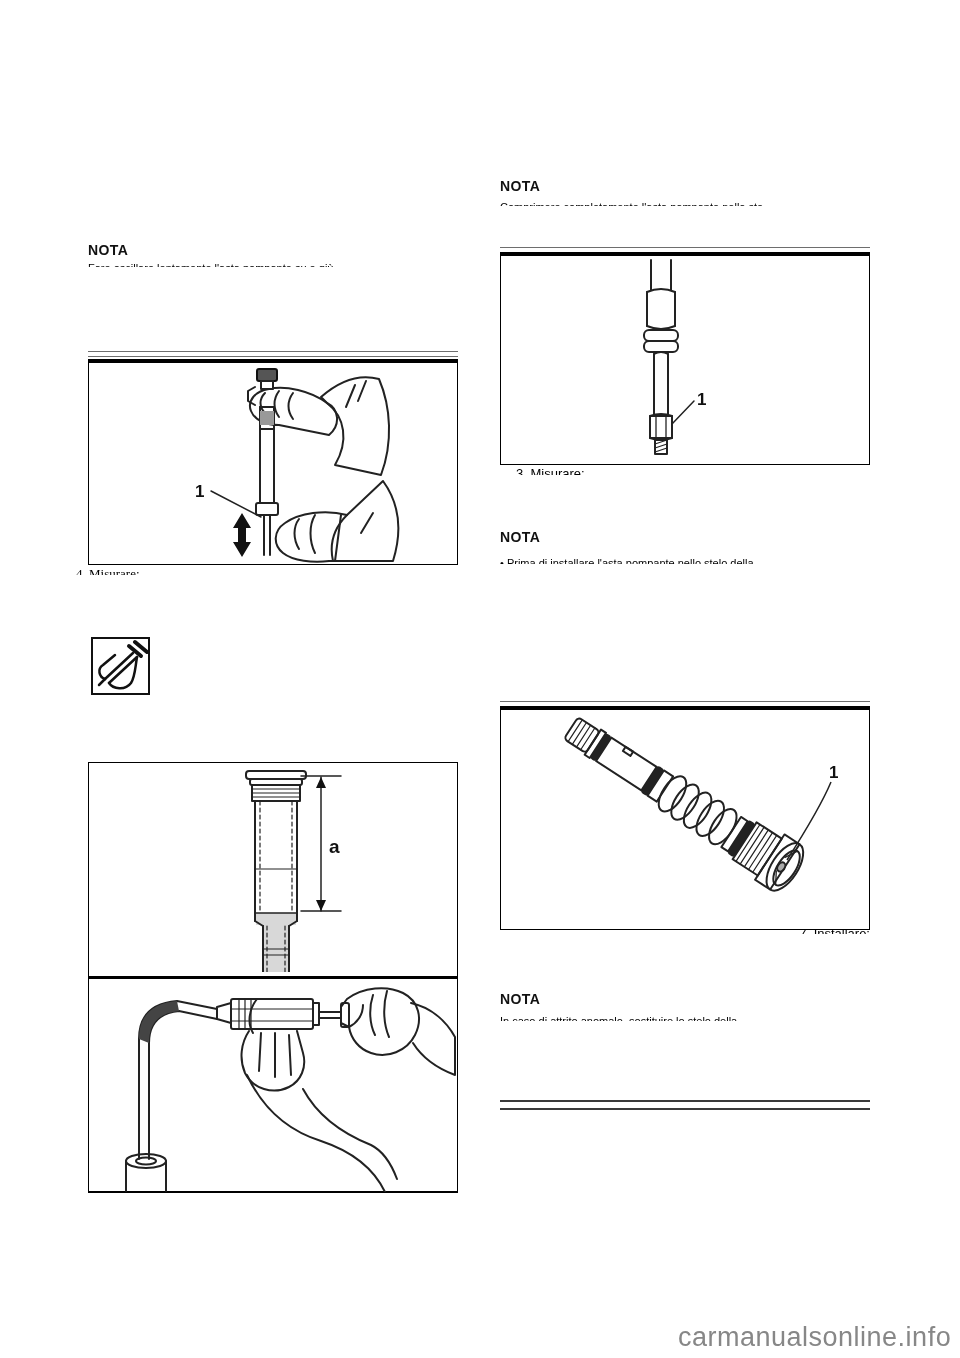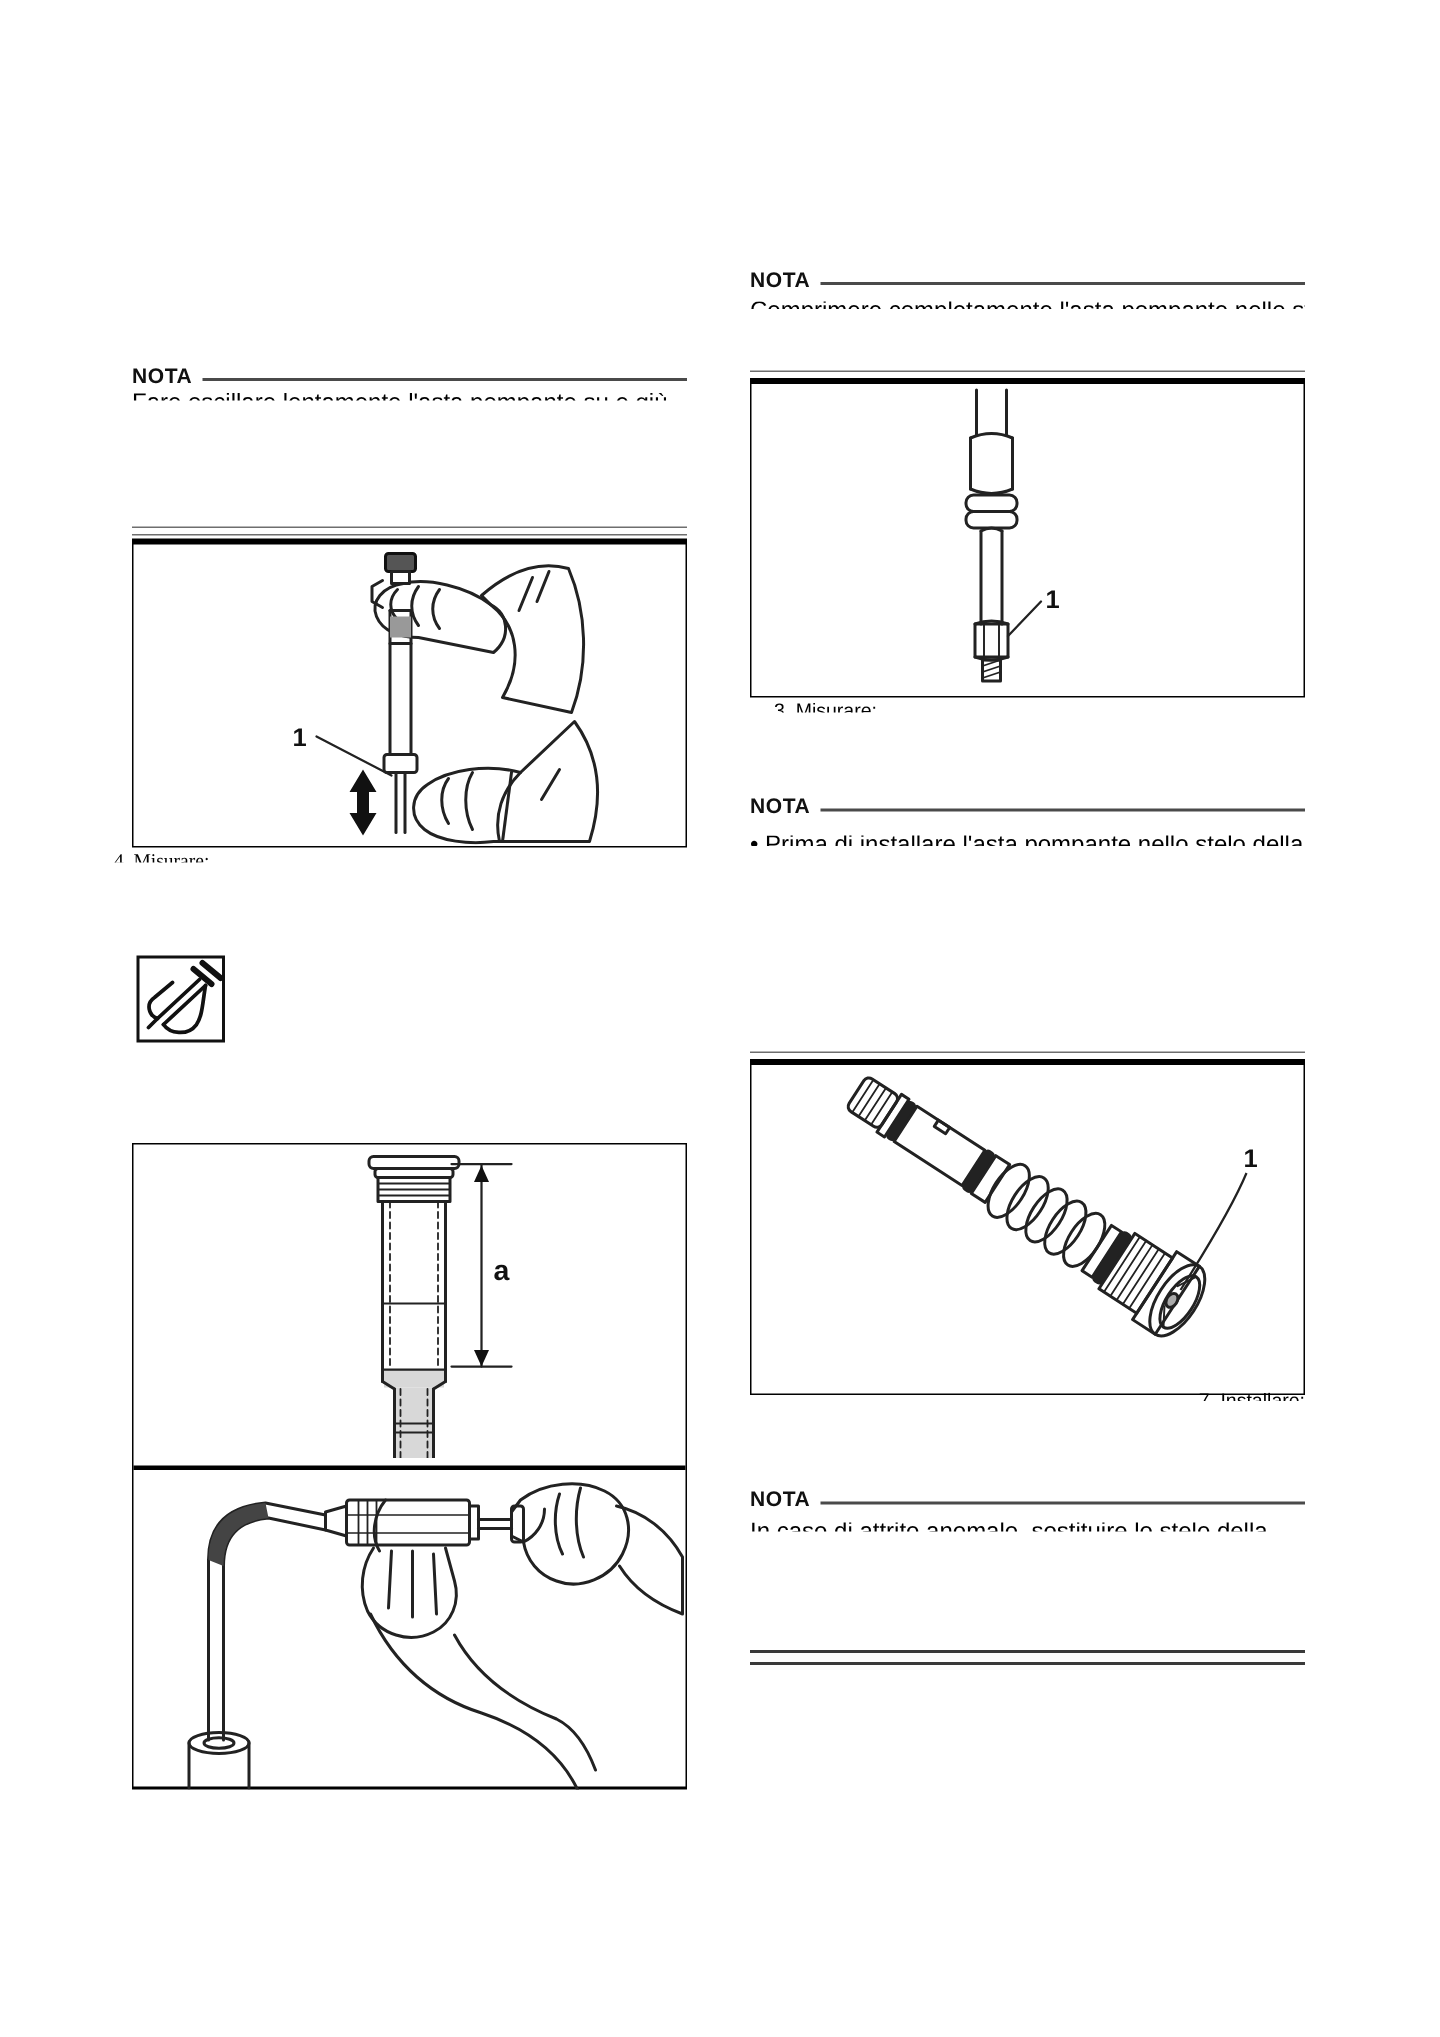--- a/index.html
+++ b/index.html
@@ -1,24 +1,24 @@
 <!DOCTYPE html>
 <html><head>
 <meta charset="utf-8">
 <style>
   html,body{margin:0;padding:0;background:#fff;}
   .page{position:relative;width:960px;height:1358px;background:#ffffff;overflow:hidden;
         font-family:"Liberation Sans","DejaVu Sans",sans-serif;color:#111;}
   .abs{position:absolute;}
   
-  .nota{display:flex;align-items:flex-start;height:18px;}
+  .nota{display:flex;align-items:flex-start;height:18px;flex-direction:column;}
   .nota .lbl{font-weight:bold;font-size:14px;letter-spacing:.4px;line-height:16px;white-space:nowrap;}
   .nota .rule{flex:1;height:2px;background:#4a4a4a;margin:10px 0 0 7px;}
   
-  .frag{overflow:hidden;font-size:16px;line-height:13px;white-space:nowrap;color:#000;}
+  .frag{overflow:hidden;font-size:11px;line-height:13px;white-space:nowrap;color:#000;}
   .frag.cap{font-size:13px;}
   
   .sep{height:4px;border-top:1px solid #6e6e6e;border-bottom:1px solid #6e6e6e;}
   .sep-end{height:6px;border-top:2px solid #3a3a3a;border-bottom:2px solid #3a3a3a;}
   
   .figbox{border:1px solid #000;border-top:4px solid #000;background:#fff;}
   .figstack{border:1px solid #000;border-bottom:2px solid #000;background:#fff;}
   .divider{height:3px;background:#000;}
   svg text{font-family:"Liberation Sans","DejaVu Sans",sans-serif;font-weight:bold;font-size:17px;fill:#111;}
   .toolbox{border:2px solid #111;background:#fff;}
@@ -259,13 +259,14 @@
   <div class="abs frag cap" style="left:500px;top:927px;width:370px;height:7px;text-align:right;">7. Installare:</div>
 
   <div class="abs nota" style="left:500px;top:991px;width:370px;">
     <span class="lbl">NOTA</span>
     <span class="rule"></span>
   </div>
   <div class="abs frag" style="left:500px;top:1015px;width:370px;height:6px;">In caso di attrito anomalo, sostituire lo stelo della</div>
 
   <div class="abs sep-end" style="left:500px;top:1100px;width:370px;"></div>
 
+  <div class="abs watermark" style="left:678px;top:1322px;">carmanualsonline.info</div>
 </div>
 
 </body></html>

